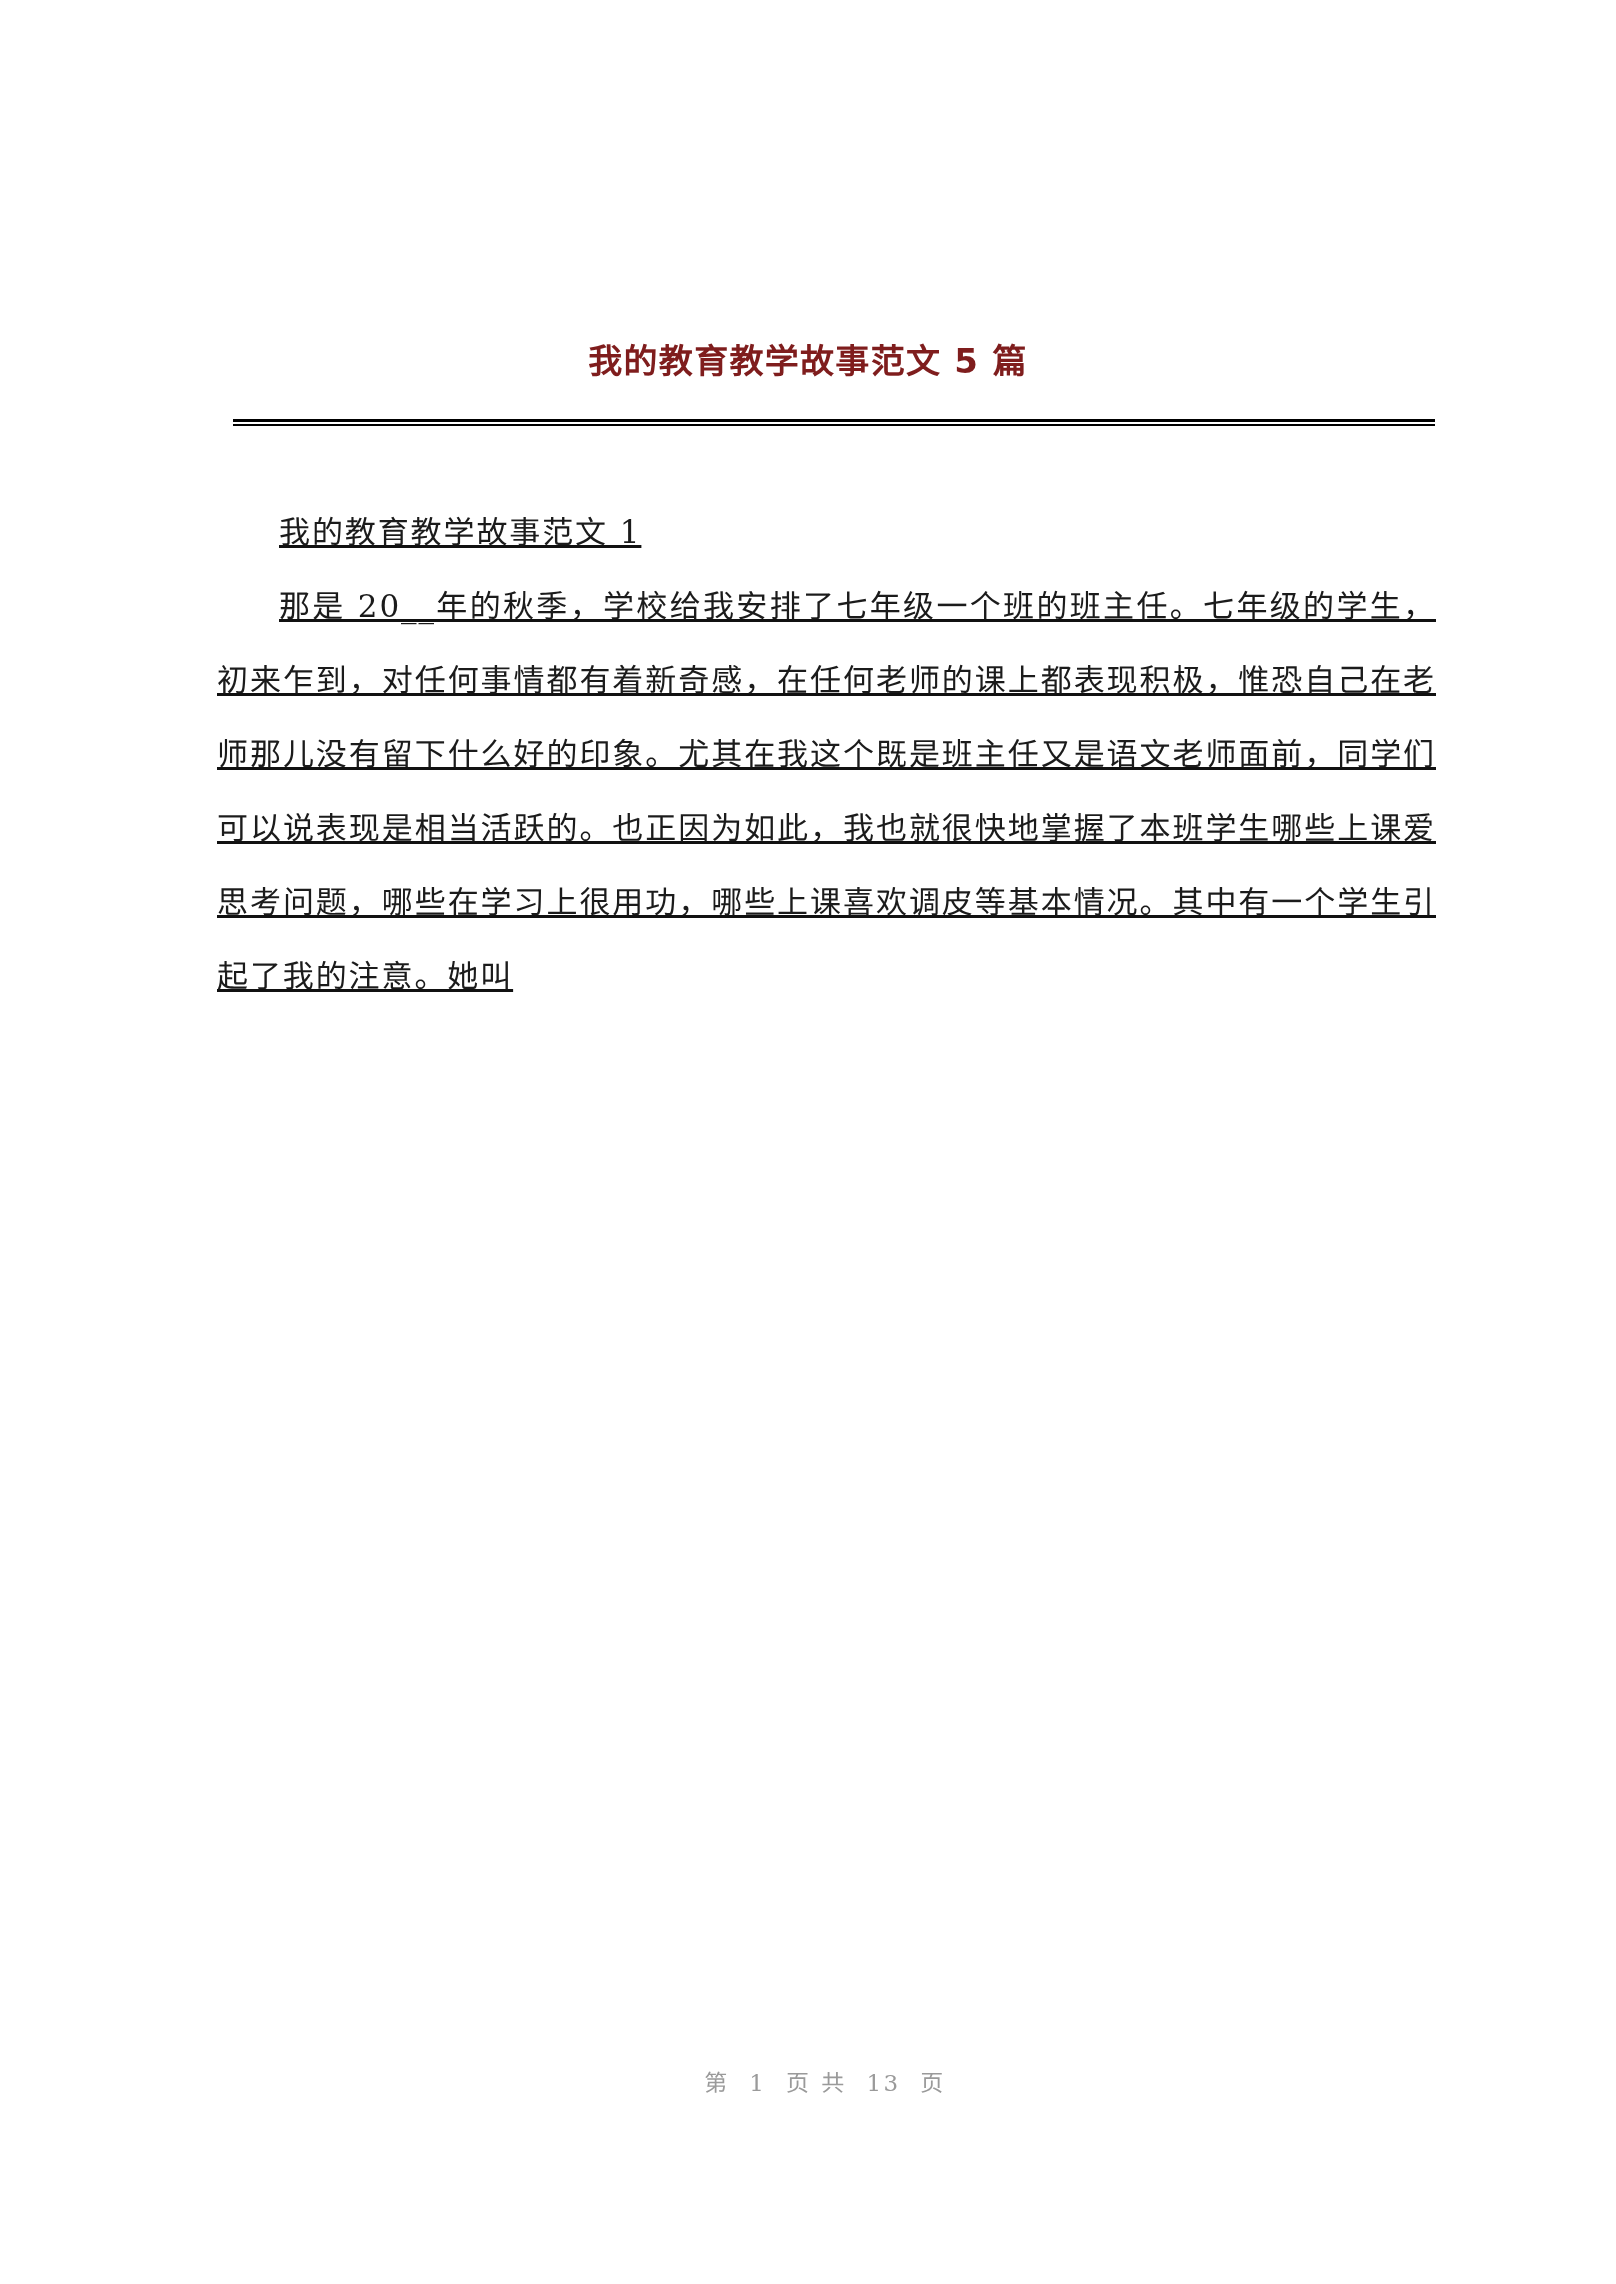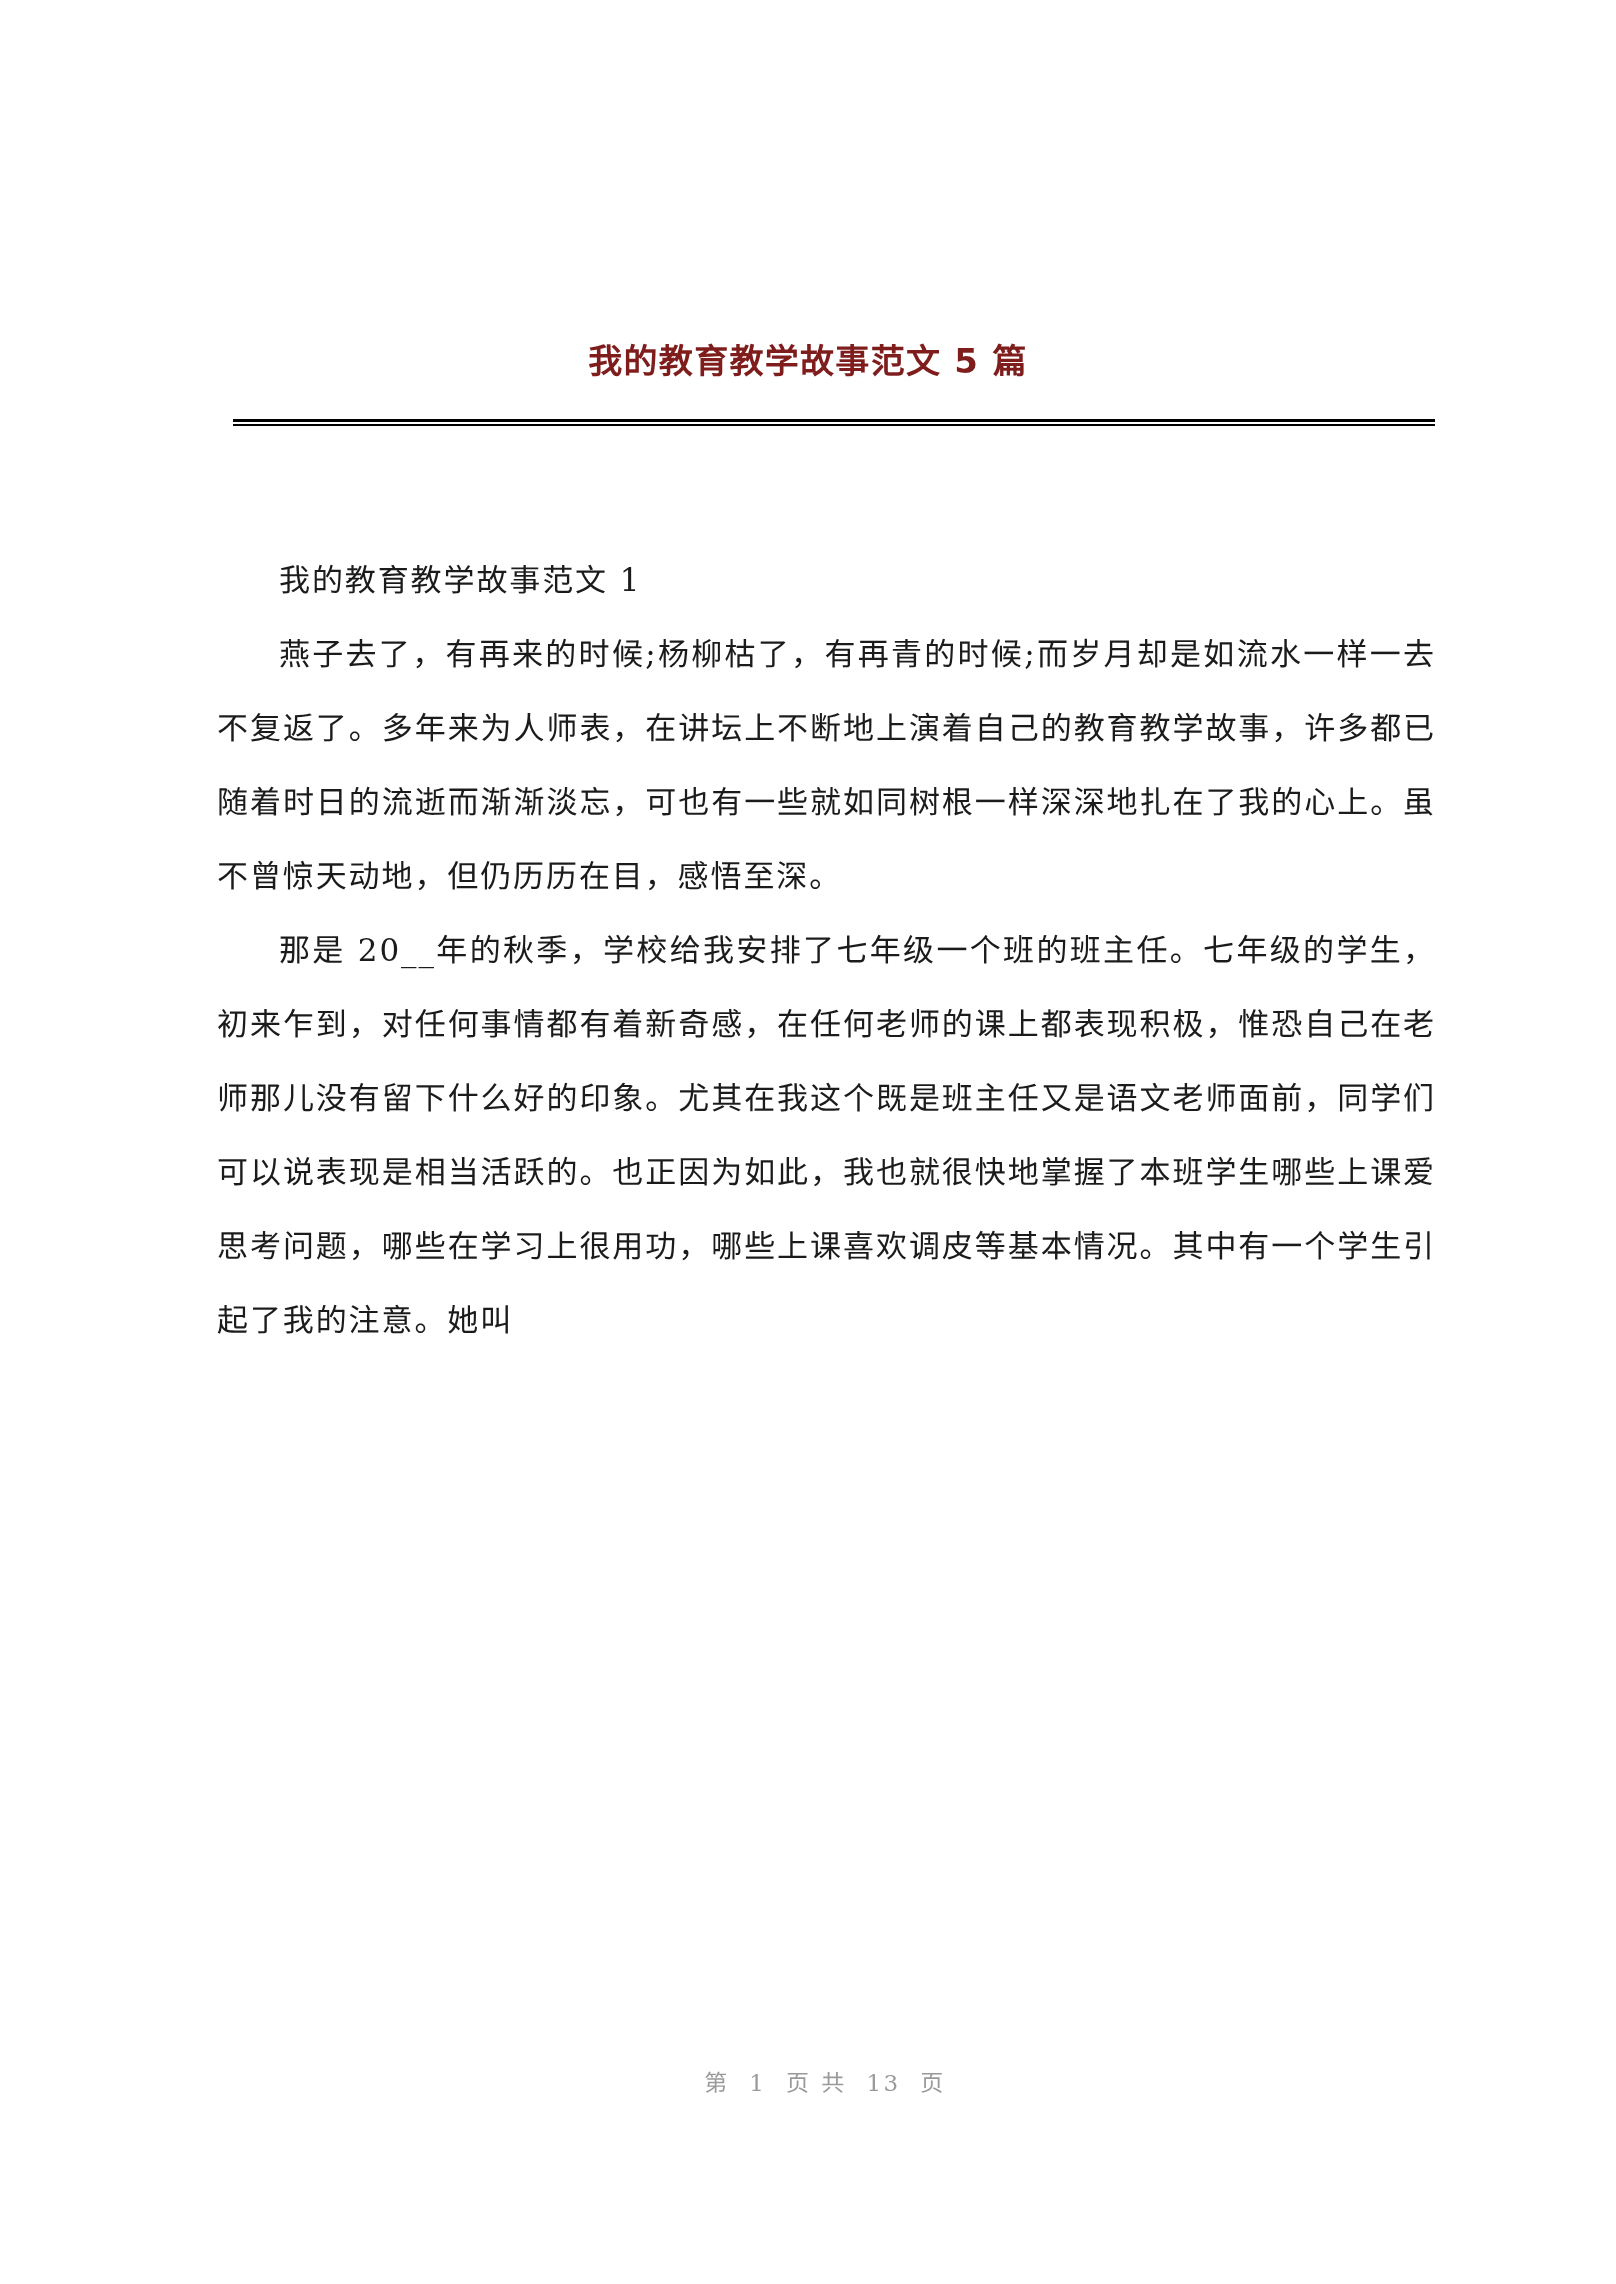--- a/index.html
+++ b/index.html
@@ -65,22 +65,23 @@
     top: 5px;
     width: 100%;
     height: 1.7px;
     background: #000000;
   }
 
   
   .body-col {
     position: absolute;
     left: 217px;
-    top: 543px;
+    top: 495px;
     width: 1219px;
+    text-decoration: underline;
   }
   .para {
     font-family: "DejaVu Serif", "Liberation Serif", serif;
     font-size: 31px;
     line-height: 74px;
     color: #1b1b1b;
     text-align: justify;
     text-justify: inter-character;
     letter-spacing: 1.9px;
     margin: 0 0 0 0;
@@ -118,21 +119,20 @@
     <h1 class="doc-title">我的教育教学故事范文 5 篇</h1>
   </div>
 
   <div class="title-rule">
     <div class="bar-thick"></div>
     <div class="bar-thin"></div>
   </div>
 
   <div class="body-col">
     <p class="para indent">我的教育教学故事范文 1</p>
-    <p class="para indent">燕子去了，有再来的时候;杨柳枯了，有再青的时候;而岁月却是如流水一样一去不复返了。多年来为人师表，在讲坛上不断地上演着自己的教育教学故事，许多都已随着时日的流逝而渐渐淡忘，可也有一些就如同树根一样深深地扎在了我的心上。虽不曾惊天动地，但仍历历在目，感悟至深。</p>
     <p class="para indent">那是 20__年的秋季，学校给我安排了七年级一个班的班主任。七年级的学生，初来乍到，对任何事情都有着新奇感，在任何老师的课上都表现积极，惟恐自己在老师那儿没有留下什么好的印象。尤其在我这个既是班主任又是语文老师面前，同学们可以说表现是相当活跃的。也正因为如此，我也就很快地掌握了本班学生哪些上课爱思考问题，哪些在学习上很用功，哪些上课喜欢调皮等基本情况。其中有一个学生引起了我的注意。她叫</p>
   </div>
 
   <div class="footer">
     <span class="footer-text">第  1  页 共  13  页</span>
   </div>
 
 </div>
 
 

